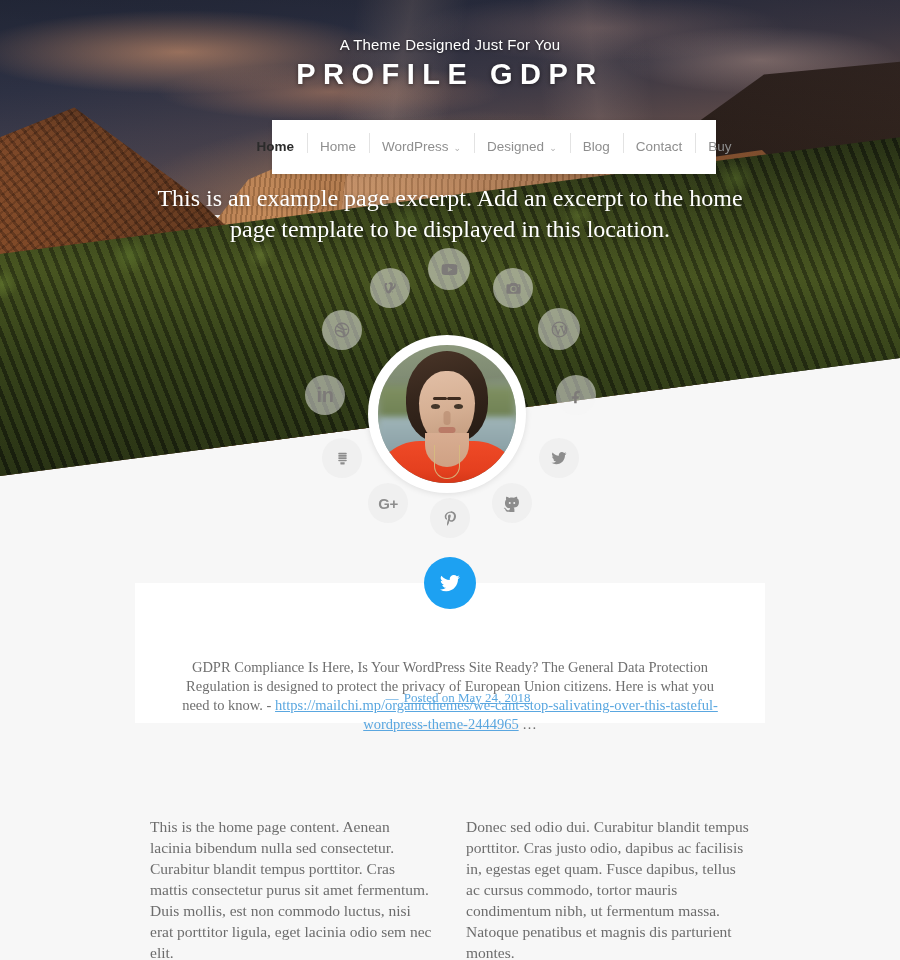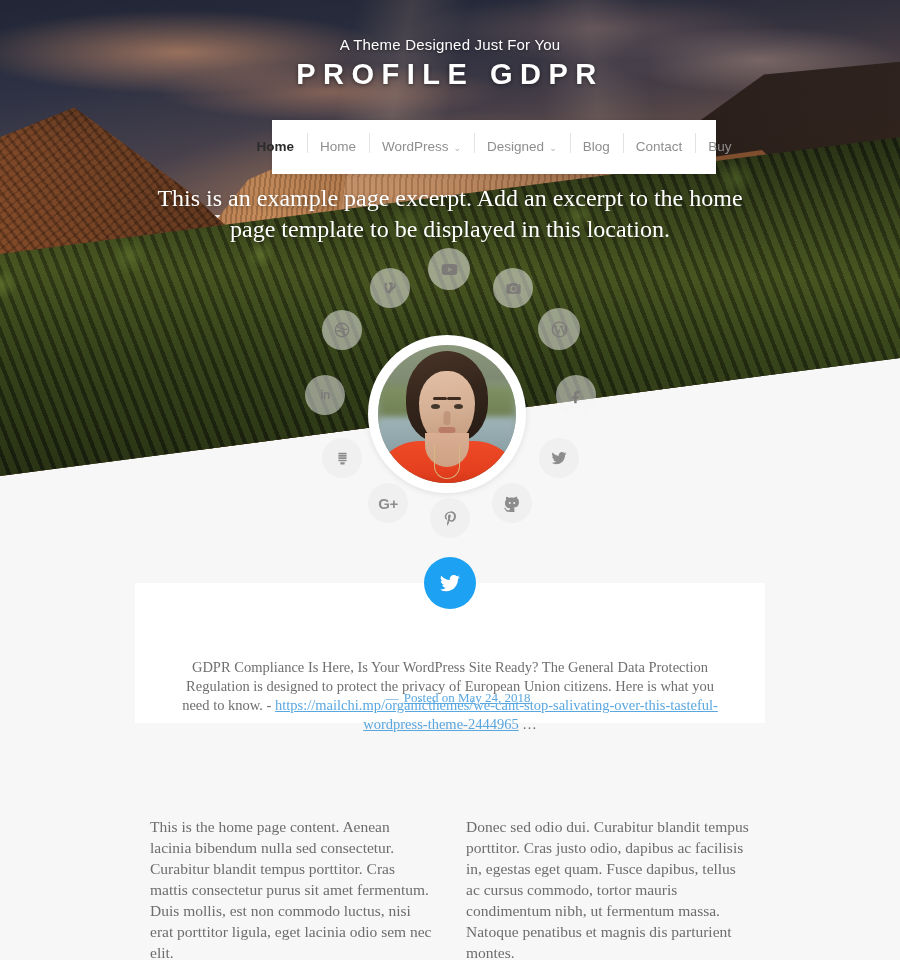--- a/index.html
+++ b/index.html
@@ -351,21 +351,21 @@
     </div>
 
     <div class="social-btn on-photo" style="left:538px; top:308px; width:42px; height:42px;">
       <svg width="19" height="19" viewBox="0 0 24 24" fill="none" stroke="#7d7a78" stroke-width="1.6">
         <circle cx="12" cy="12" r="9.2"></circle>
         <path d="M4.4 8.2h4.2M6.6 8.2l3.6 9.4 2-5.8M12.4 8.2h4.2M14.4 8.2l3.2 9 1.8-5.6c.4-1.2.2-2.2-.3-3.4" fill="none"></path>
       </svg>
     </div>
 
     <div class="social-btn on-photo" style="left:305px; top:375px; width:40px; height:40px;">
-      <span class="glyph" style="font-size:12px; letter-spacing:-0.5px;">in</span>
+      <span class="glyph" style="font-size:20px; letter-spacing:-0.5px;">in</span>
     </div>
 
     <div class="social-btn on-photo" style="left:556px; top:375px; width:40px; height:40px;">
       <svg width="17" height="17" viewBox="0 0 24 24" fill="#7d7a78">
         <path d="M14.6 8.4h2.1V5.3c-.4-.05-1.6-.17-3-.17-3 0-5 1.85-5 5.26V13H5.8v3.45h2.9V23h3.5v-6.55h2.8l.44-3.45h-3.24v-2.26c0-1 .27-1.74 1.7-1.74z"></path>
       </svg>
     </div>
 
     <div class="social-btn on-white" style="left:322px; top:438px; width:40px; height:40px;">
       <svg width="17" height="17" viewBox="0 0 24 24" fill="#8d8d8d">

